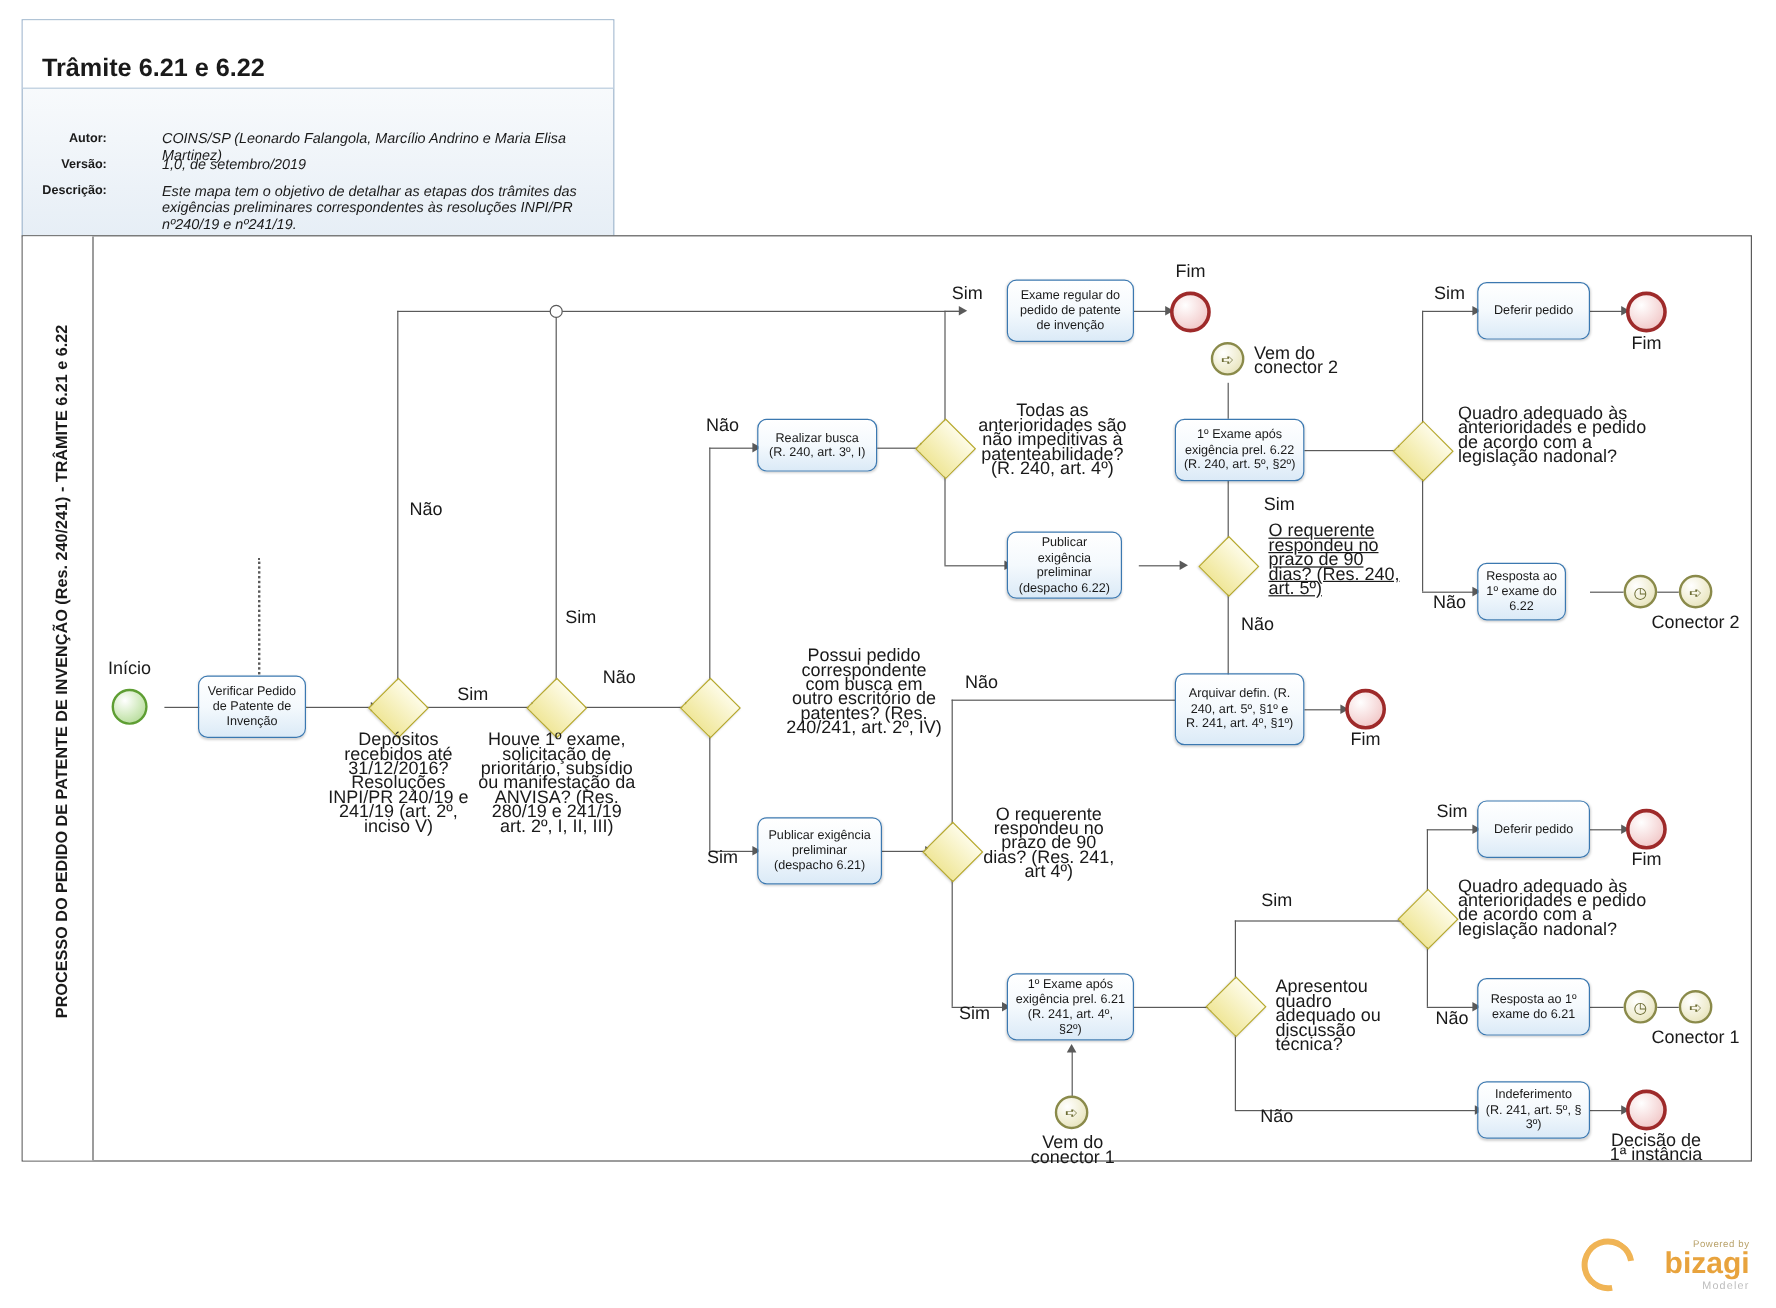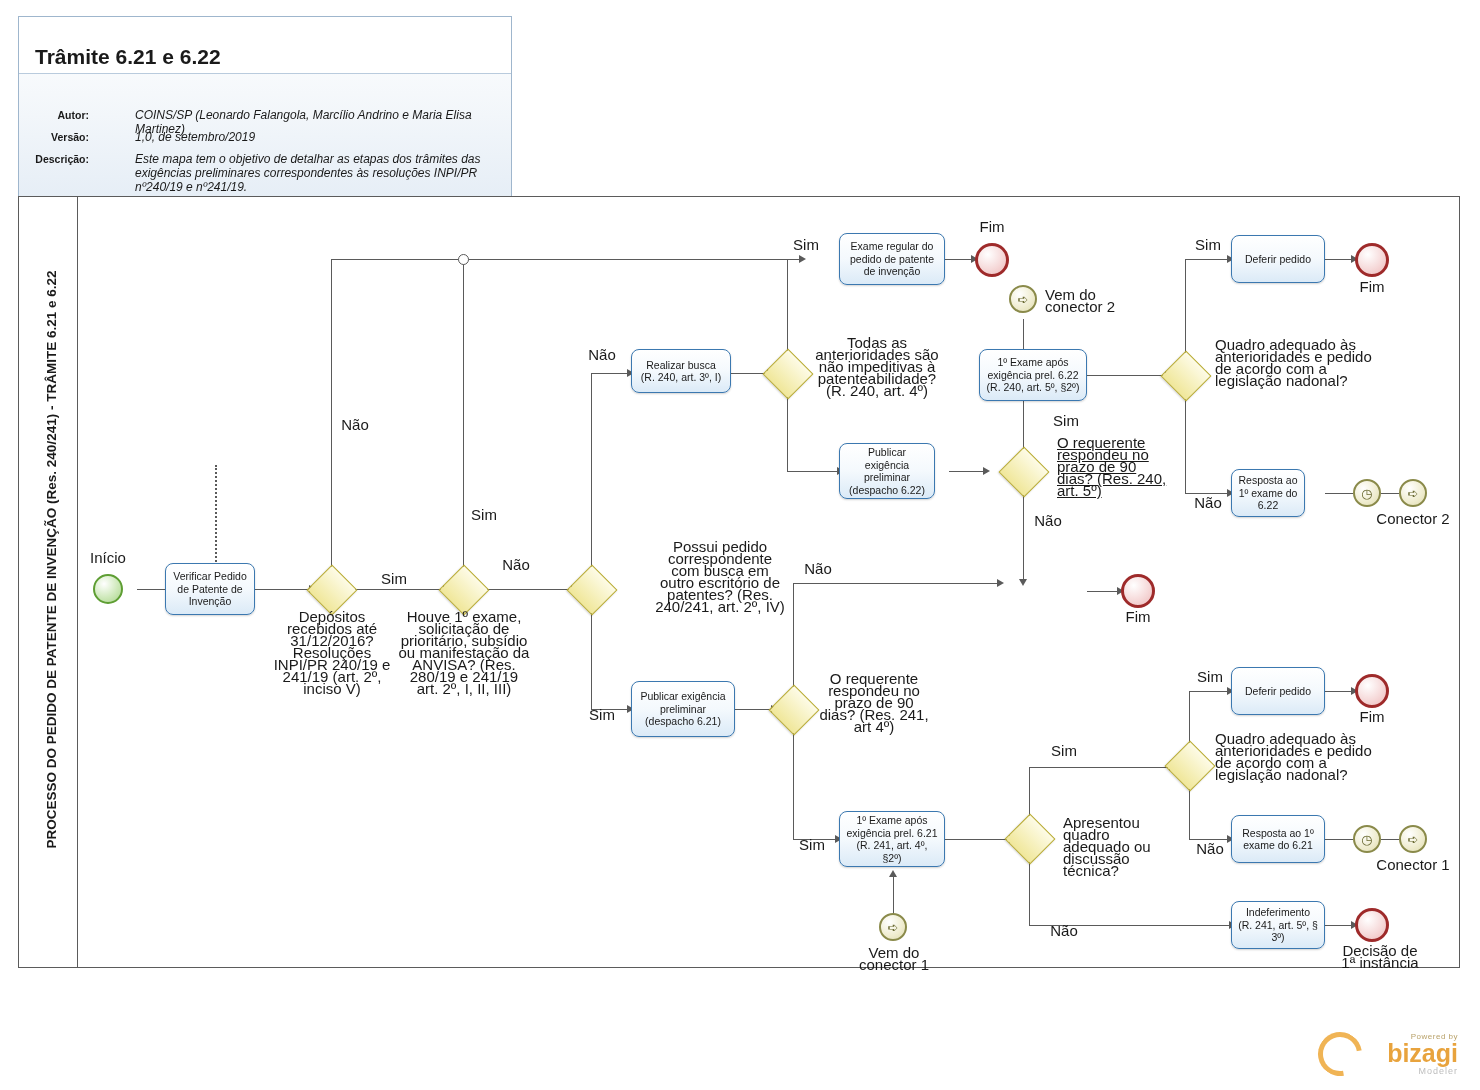--- a/index.html
+++ b/index.html
@@ -245,20 +245,21 @@
 
   <div class="task abs" style="left:1212px;top:38px;width:94px;height:48px;">Deferir pedido</div>
   <div class="event ev-end abs" style="left:1336px;top:46px;width:34px;height:34px;"></div>
   <div class="lbl abs" style="left:1328px;top:84px;width:50px;">Fim</div>
 
   <div class="task abs" style="left:1212px;top:272px;width:74px;height:48px;">Resposta ao 1º exame do 6.22</div>
   <div class="event ev-timer abs" style="left:1334px;top:282px;width:28px;height:28px;">◷</div>
   <div class="event ev-link abs" style="left:1380px;top:282px;width:28px;height:28px;">➪</div>
   <div class="lbl abs" style="left:1356px;top:316px;width:76px;">Conector 2</div>
 
+  <div class="task abs" style="left:960px;top:364px;width:108px;height:60px;">Arquivar defin. (R. 240, art. 5º, §1º e R. 241, art. 4º, §1º)</div>
   <div class="event ev-end abs" style="left:1102px;top:377px;width:34px;height:34px;"></div>
   <div class="lbl abs" style="left:1094px;top:414px;width:50px;">Fim</div>
 
   <div class="task abs" style="left:612px;top:484px;width:104px;height:56px;">Publicar exigência preliminar (despacho 6.21)</div>
 
   <div class="gateway abs" style="left:757px;top:495px;"></div>
   <div class="lbl abs left" style="left:800px;top:476px;width:110px;text-align:center;">O requerente respondeu no prazo de 90 dias? (Res. 241, art 4º)</div>
   <div class="lbl abs" style="left:782px;top:366px;width:34px;">Não</div>
   <div class="lbl abs" style="left:776px;top:642px;width:34px;">Sim</div>
 

